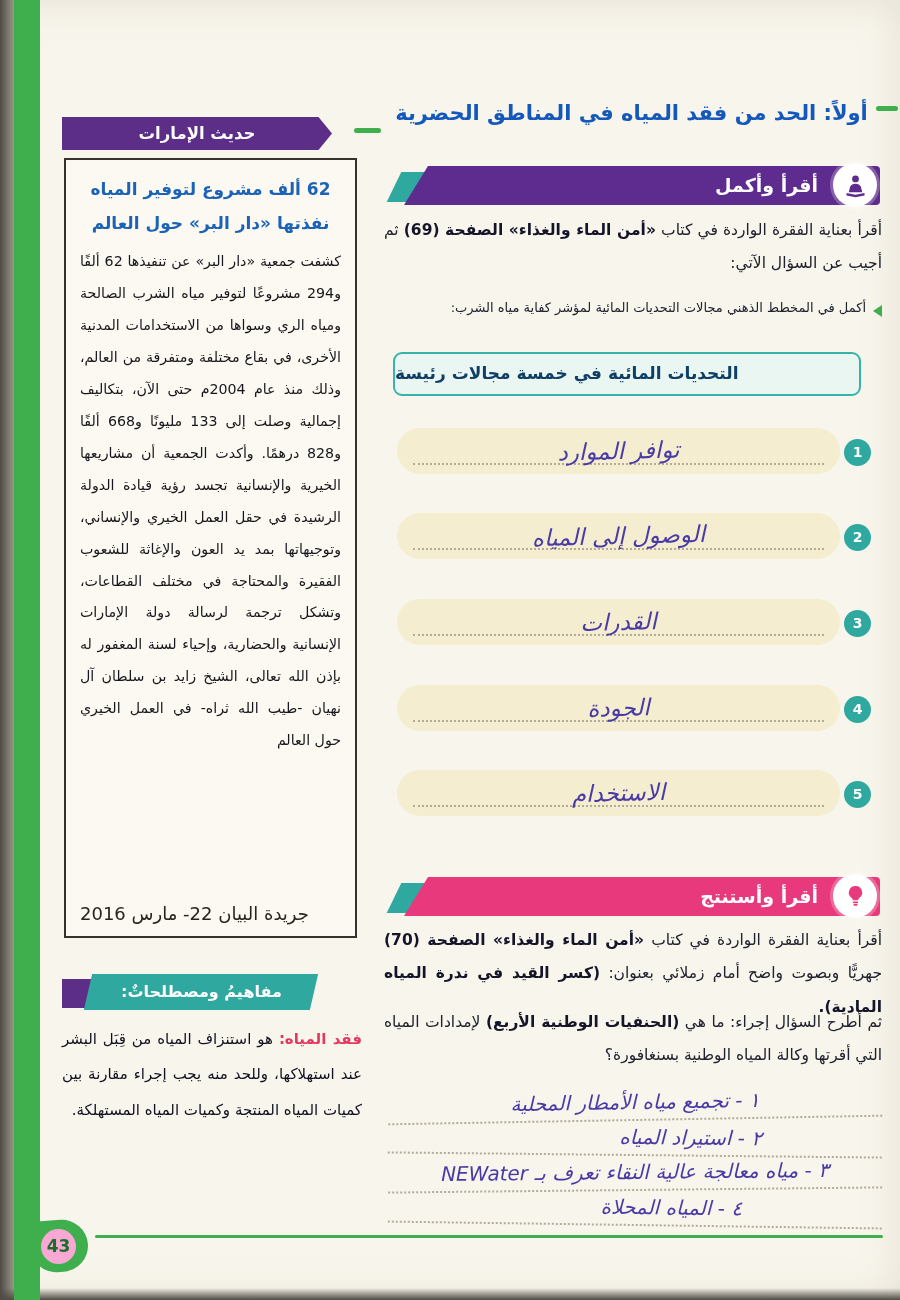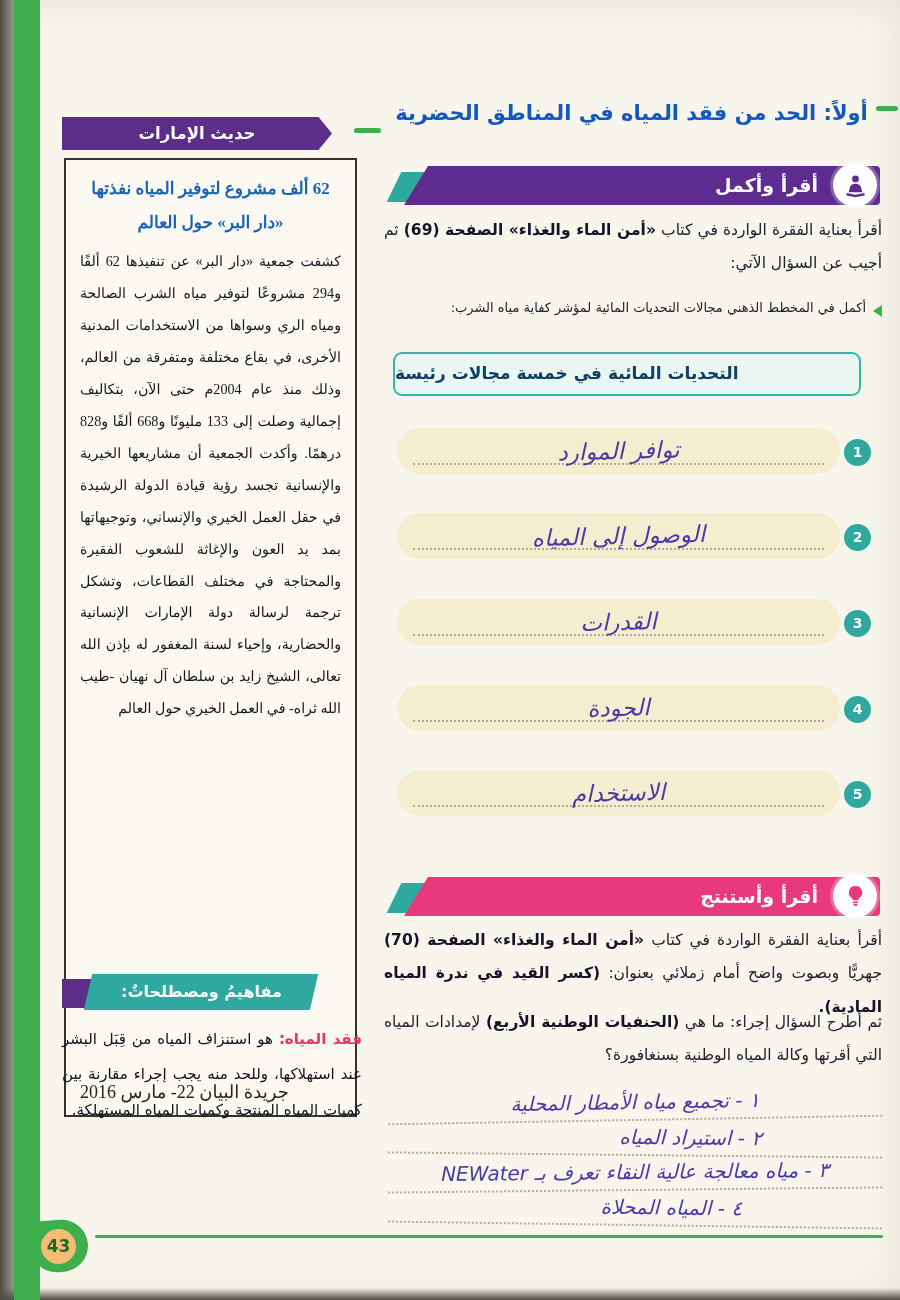--- a/index.html
+++ b/index.html
@@ -23,43 +23,43 @@
     background:#3fae4d; border-radius:17px 0 0 17px; }
   .top-bar-title { position:absolute; left:95px; top:0; height:33px; line-height:33px;
     color:#e23b33; font-weight:bold; font-size:17px;
     text-shadow:0 0 2px rgba(255,255,255,.9), 1px 1px 0 rgba(255,255,255,.6); }
 
   
   .banner-uae { position:absolute; left:62px; top:117px; width:270px; height:33px;
     background:#5c2e87; color:#fff; font-weight:bold; font-size:16.5px;
     text-align:center; line-height:33px;
     clip-path:polygon(0 0,95% 0,100% 50%,95% 100%,0 100%); }
-  .article-box { position:absolute; left:64px; top:158px; width:293px; height:959px;
+  .article-box { position:absolute; left:64px; top:158px; width:293px; height:780px;
     border:2px solid #33322c; background:#fbf9f1; padding:12px 14px;
-    display:flex; flex-direction:column; overflow:hidden;font-family:Liberation Serif, serif; }
+    display:flex; flex-direction:column; overflow:hidden; }
   .article-title { color:#1c63b8; font-weight:bold; font-size:17px; line-height:2;
     text-align:center; margin-bottom:6px; }
   .article-body { font-size:14.2px; line-height:2.25; text-align:justify; color:#16161c; flex:1; }
   .article-source { font-size:18px; margin-top:6px; text-align:left; color:#26261f; }
 
   .concepts-purple { position:absolute; left:62px; top:979px; width:115px; height:29px; background:#5c2e87; }
   .concepts-teal { position:absolute; left:88px; top:974px; width:226px; height:36px;
     background:#2fa8a0; transform:skewX(-13deg);
     color:#fff; font-weight:bold; font-size:16px; text-align:center; line-height:36px; }
   .concepts-teal span { display:inline-block; transform:skewX(13deg); }
 
   .definition { position:absolute; left:62px; top:1022px; width:300px;
     font-size:15px; line-height:2.35; text-align:justify; color:#10101f; }
   .definition .term { color:#e23a5f; font-weight:bold; }
 
   .page-badge { position:absolute; left:30px; top:1220px; width:58px; height:52px; }
   .leaf { position:absolute; inset:0; background:#3fae4d; border-radius:6px 26px 26px 26px;
     transform:rotate(-4deg); }
   .badge-circle { position:absolute; left:11px; top:9px; width:35px; height:35px;
-    background:#fdba74; border-radius:50%; text-align:center; line-height:35px;
+    background:#f9a8d4; border-radius:50%; text-align:center; line-height:35px;
     color:#1b6e2a; font-weight:bold; font-size:17px; }
 
   
   .section-title { position:absolute; left:383px; top:94px; width:497px;
     text-align:center; color:#1558bc; font-weight:bold; font-size:21px; line-height:1.85; }
   .dash { position:absolute; height:5px; background:#3fae4d; border-radius:3px; }
   .dash-r { left:876px; top:106px; width:22px; }
   .dash-l { left:354px; top:128px; width:27px; }
 
   .act-banner { position:absolute; width:490px; height:39px; }

